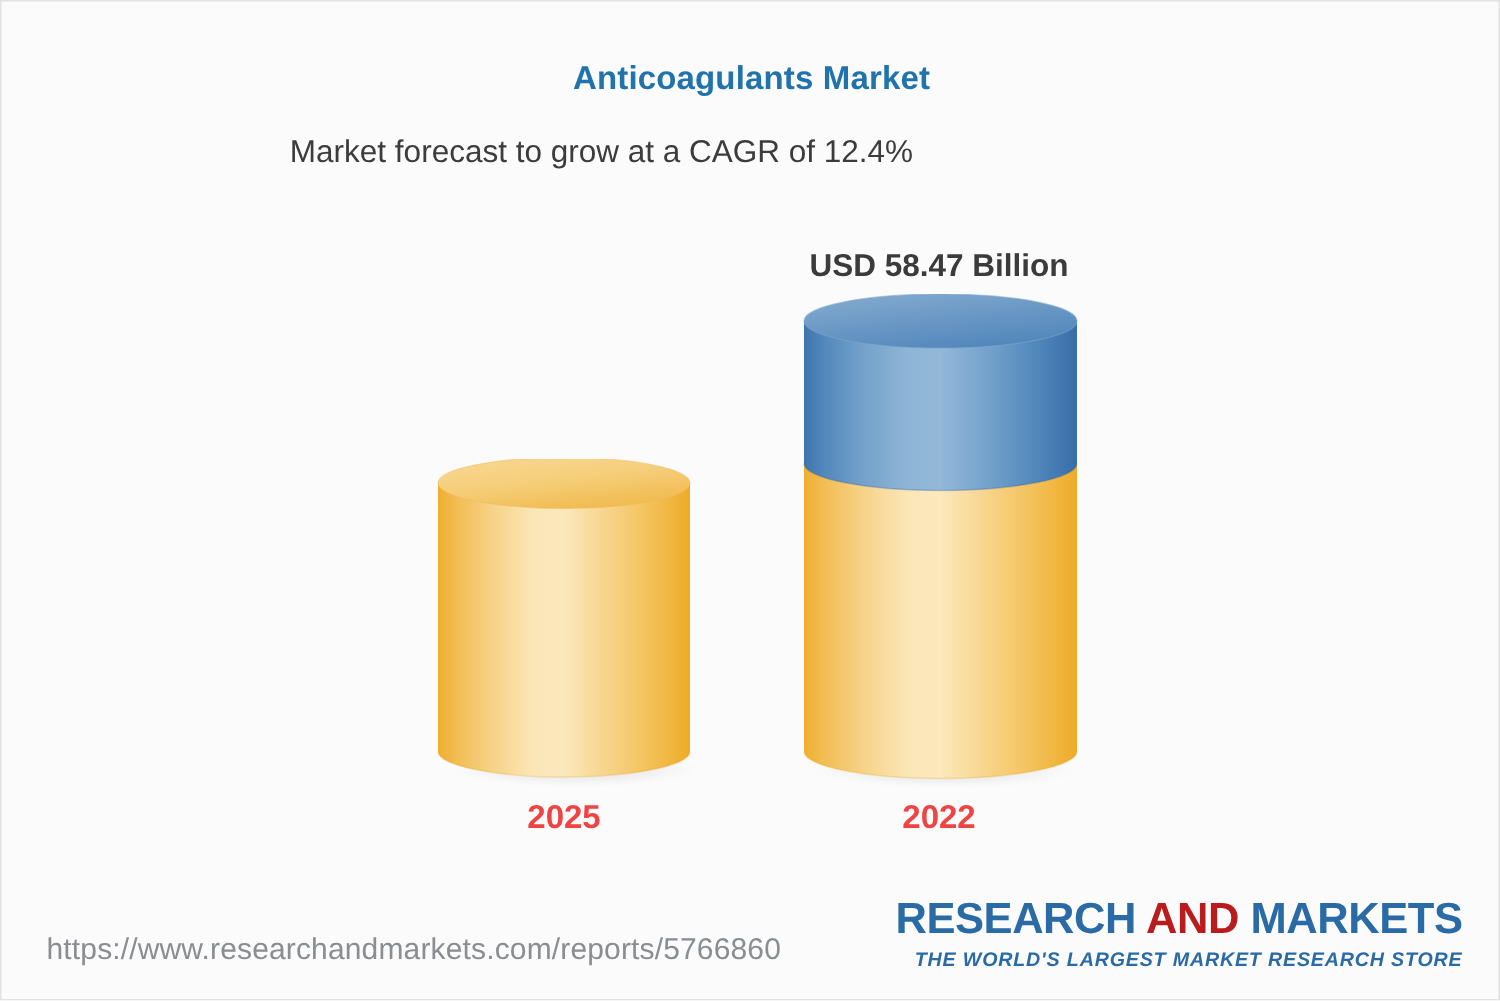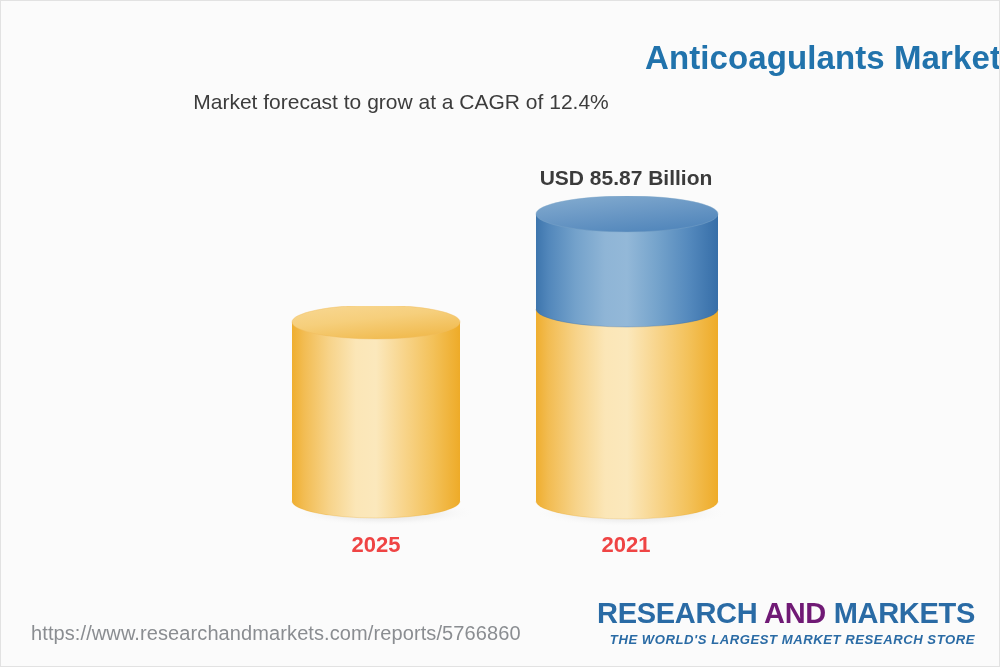--- a/index.html
+++ b/index.html
@@ -20,22 +20,22 @@
     box-sizing: border-box;
     overflow: hidden;
   }
 
   
   #chart-title {
     position: absolute;
     top: 38px;
     left: 0;
     width: 1000px;
-    text-align: right;
-    font-size: 33px;
+    text-align: center;
+    font-size: 22px;
     font-weight: bold;
     color: #2173ac;
     letter-spacing: 0.1px;
   }
   #chart-subtitle {
     position: absolute;
     top: 89px;
     left: 0;
     width: 800px;
     text-align: center;
@@ -105,21 +105,21 @@
     text-align: right;
     line-height: 1;
   }
   #brand-wordmark {
     font-size: 29px;
     font-weight: bold;
     letter-spacing: -0.3px;
     white-space: nowrap;
   }
   .brand-blue { color: #2a6ba5; margin-top: 17px; }
-  .brand-gold { color: #701a75; }
+  .brand-gold { color: #b91c1c; }
   #brand-tagline {
     margin-top: 5px;
     font-size: 13.1px;
     font-weight: bold;
     color: #2a6ba5;
     letter-spacing: 0.55px;
     white-space: nowrap;
     font-style: italic;
   }
 </style>
@@ -210,24 +210,24 @@
     <path d="M 9,305 A 91,18 0 0 0 191,305" fill="none" stroke="#e9a41f" stroke-opacity="0.25" stroke-width="1"></path>
 
     <path d="M 9,18 L 9,113 A 91,18 0 0 0 191,113 L 191,18 Z" fill="url(#blueBody2)"></path>
 
     <path d="M 9,113 A 91,18 0 0 0 191,113" fill="none" stroke="#34689f" stroke-opacity="0.30" stroke-width="1"></path>
 
     <ellipse cx="100" cy="18" rx="91" ry="18" fill="url(#blueTop2)"></ellipse>
     <ellipse cx="100" cy="18" rx="91" ry="18" fill="none" stroke="#7ba5c9" stroke-opacity="0.55" stroke-width="0.8"></ellipse>
   </svg>
 
-  <div class="value-label" id="value-label-1">USD 85.87 Billion</div>
+  <div class="value-label" id="value-label-1">USD 58.47 Billion</div>
 
   <div class="category-label" id="category-label-0">2025</div>
-  <div class="category-label" id="category-label-1">2021</div>
+  <div class="category-label" id="category-label-1">2022</div>
 
   <div id="footer-url">https://www.researchandmarkets.com/reports/5766860</div>
 
   <div id="brand-logo">
     <div id="brand-wordmark"><span class="brand-blue">RESEARCH</span><span class="brand-gold"> AND </span><span class="brand-blue">MARKETS</span></div>
     <div id="brand-tagline">THE WORLD'S LARGEST MARKET RESEARCH STORE</div>
   </div>
 
 </div>
 

